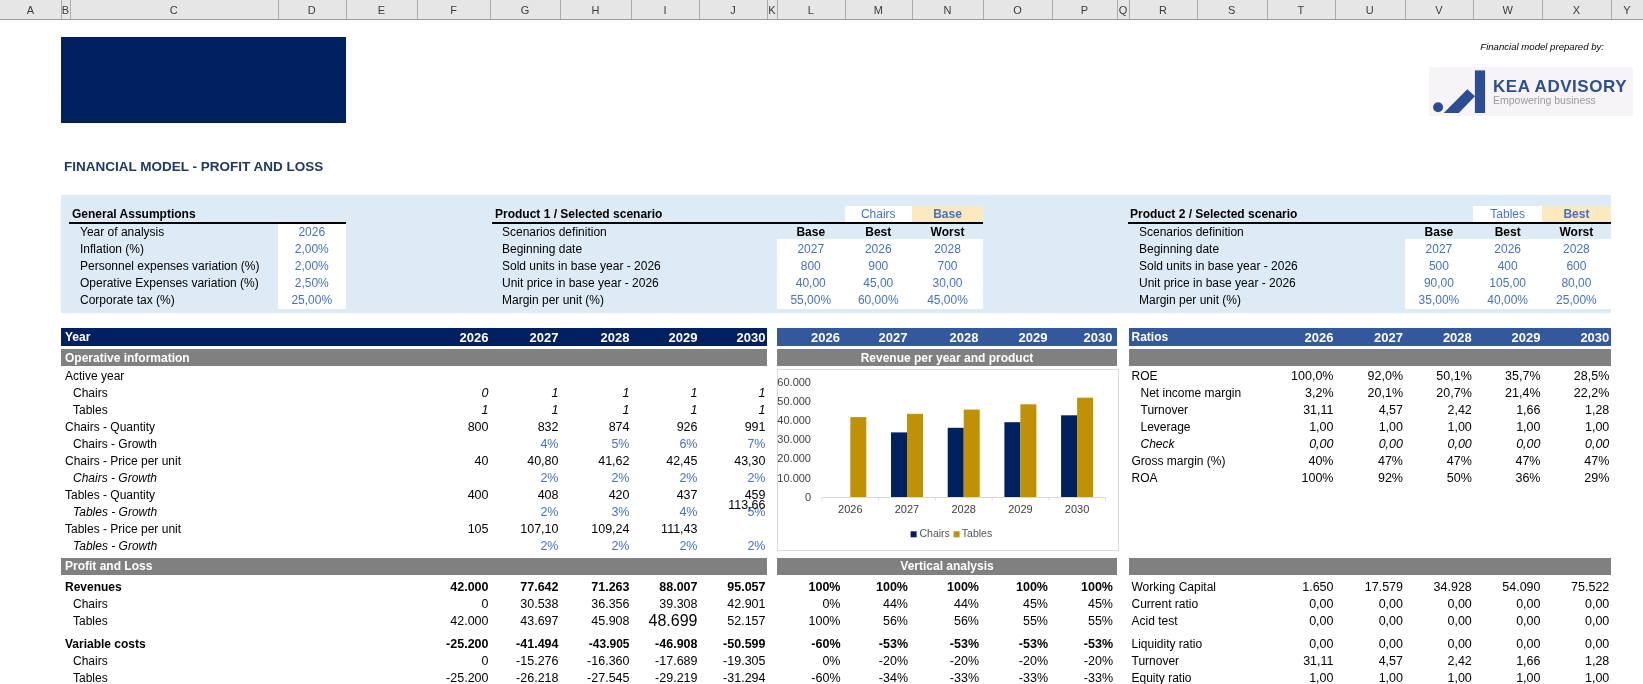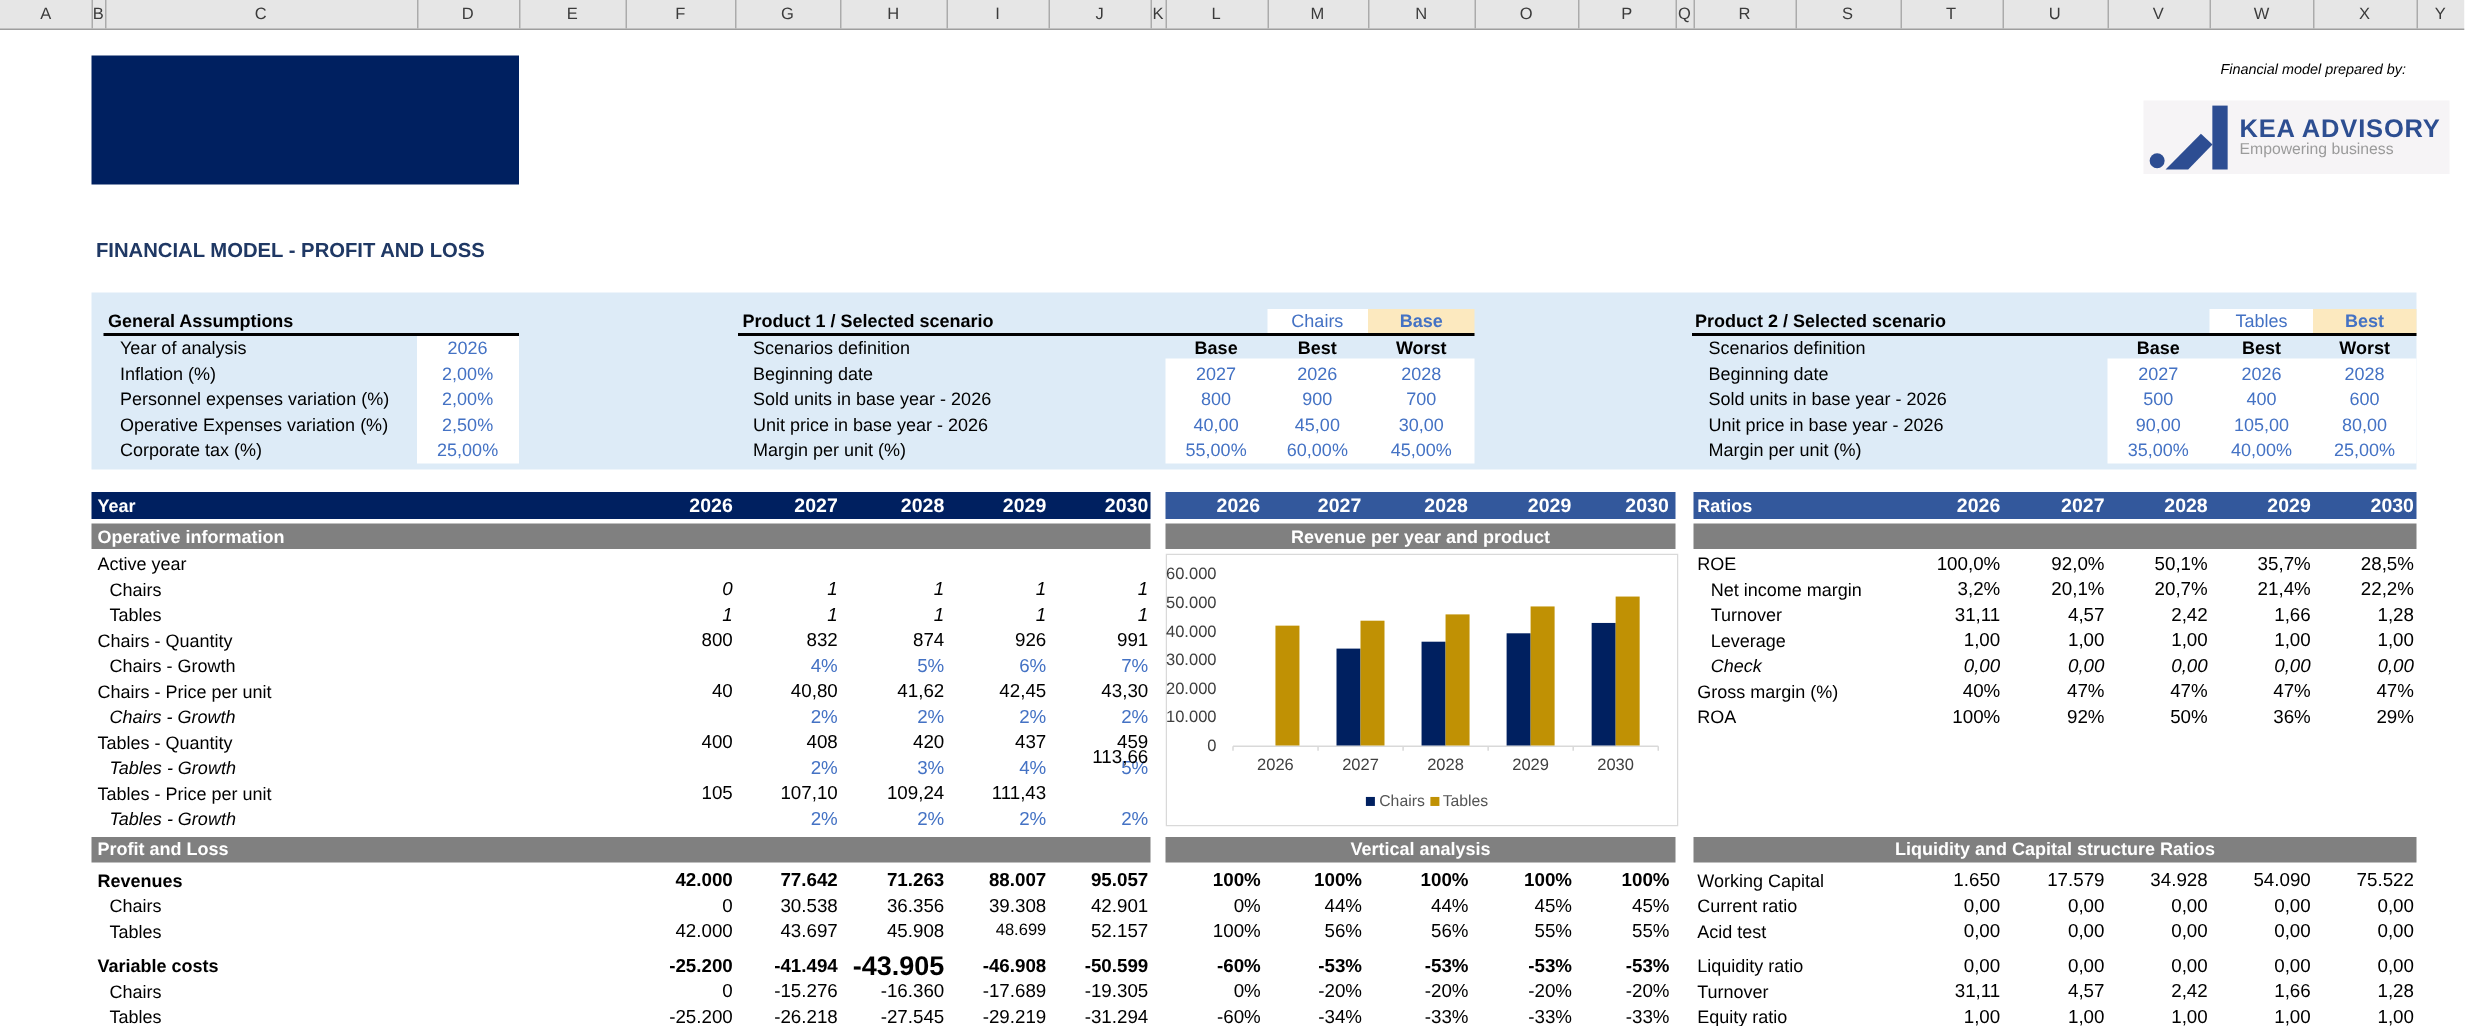--- a/index.html
+++ b/index.html
@@ -291,43 +291,42 @@
 <rect x="133.6" y="162.3" width="6" height="6" fill="#002060"></rect>
 <text x="142.5" y="168.1" font-size="10.5" fill="#545454" font-family="Liberation Sans">Chairs</text>
 <rect x="176.6" y="162.3" width="6" height="6" fill="#c09104"></rect>
 <text x="184.8" y="168.1" font-size="10.5" fill="#545454" font-family="Liberation Sans">Tables</text>
 </svg>
 <div style="position:absolute;left:61px;top:557.5px;width:706px;height:17px;background:#808080;"></div>
 <div style="position:absolute;left:777px;top:557.5px;width:340px;height:17px;background:#808080;"></div>
 <div style="position:absolute;left:1129px;top:557.5px;width:482px;height:17px;background:#808080;"></div>
 <div style="position:absolute;left:65px;top:565.5px;transform:translateY(-50%);font-size:12px;color:#fff;font-weight:bold;font-style:normal;white-space:nowrap;line-height:1;">Profit and Loss</div>
 <div style="position:absolute;left:777px;width:340px;top:565.5px;transform:translateY(-50%);font-size:12px;color:#fff;font-weight:bold;font-style:normal;white-space:nowrap;text-align:center;line-height:1;">Vertical analysis</div>
-<div style="position:absolute;left:1129px;width:482px;top:565.5px;transform:translateY(-50%);font-size:12px;color:#fff;font-weight:bold;font-style:normal;white-space:nowrap;text-align:center;line-height:1;">Liquidity and Capital structure Ratios</div>
 <div style="position:absolute;left:65px;top:587px;transform:translateY(-50%);font-size:12px;color:#000;font-weight:bold;font-style:normal;white-space:nowrap;line-height:1;">Revenues</div>
 <div style="position:absolute;right:1154.5px;top:587px;transform:translateY(-50%);font-size:12.5px;color:#000;font-weight:bold;font-style:normal;white-space:nowrap;line-height:1;">42.000</div>
 <div style="position:absolute;right:1084.5px;top:587px;transform:translateY(-50%);font-size:12.5px;color:#000;font-weight:bold;font-style:normal;white-space:nowrap;line-height:1;">77.642</div>
 <div style="position:absolute;right:1013.5px;top:587px;transform:translateY(-50%);font-size:12.5px;color:#000;font-weight:bold;font-style:normal;white-space:nowrap;line-height:1;">71.263</div>
 <div style="position:absolute;right:945.5px;top:587px;transform:translateY(-50%);font-size:12.5px;color:#000;font-weight:bold;font-style:normal;white-space:nowrap;line-height:1;">88.007</div>
 <div style="position:absolute;right:877.5px;top:587px;transform:translateY(-50%);font-size:12.5px;color:#000;font-weight:bold;font-style:normal;white-space:nowrap;line-height:1;">95.057</div>
 <div style="position:absolute;left:73px;top:604px;transform:translateY(-50%);font-size:12px;color:#000;font-weight:normal;font-style:normal;white-space:nowrap;line-height:1;">Chairs</div>
 <div style="position:absolute;right:1154.5px;top:604px;transform:translateY(-50%);font-size:12.5px;color:#000;font-weight:normal;font-style:normal;white-space:nowrap;line-height:1;">0</div>
 <div style="position:absolute;right:1084.5px;top:604px;transform:translateY(-50%);font-size:12.5px;color:#000;font-weight:normal;font-style:normal;white-space:nowrap;line-height:1;">30.538</div>
 <div style="position:absolute;right:1013.5px;top:604px;transform:translateY(-50%);font-size:12.5px;color:#000;font-weight:normal;font-style:normal;white-space:nowrap;line-height:1;">36.356</div>
 <div style="position:absolute;right:945.5px;top:604px;transform:translateY(-50%);font-size:12.5px;color:#000;font-weight:normal;font-style:normal;white-space:nowrap;line-height:1;">39.308</div>
 <div style="position:absolute;right:877.5px;top:604px;transform:translateY(-50%);font-size:12.5px;color:#000;font-weight:normal;font-style:normal;white-space:nowrap;line-height:1;">42.901</div>
 <div style="position:absolute;left:73px;top:621px;transform:translateY(-50%);font-size:12px;color:#000;font-weight:normal;font-style:normal;white-space:nowrap;line-height:1;">Tables</div>
 <div style="position:absolute;right:1154.5px;top:621px;transform:translateY(-50%);font-size:12.5px;color:#000;font-weight:normal;font-style:normal;white-space:nowrap;line-height:1;">42.000</div>
 <div style="position:absolute;right:1084.5px;top:621px;transform:translateY(-50%);font-size:12.5px;color:#000;font-weight:normal;font-style:normal;white-space:nowrap;line-height:1;">43.697</div>
 <div style="position:absolute;right:1013.5px;top:621px;transform:translateY(-50%);font-size:12.5px;color:#000;font-weight:normal;font-style:normal;white-space:nowrap;line-height:1;">45.908</div>
-<div style="position:absolute;right:945.5px;top:621px;transform:translateY(-50%);font-size:11px;color:#000;font-weight:normal;font-style:normal;white-space:nowrap;line-height:1;">48.699</div>
+<div style="position:absolute;right:945.5px;top:621px;transform:translateY(-50%);font-size:16px;color:#000;font-weight:normal;font-style:normal;white-space:nowrap;line-height:1;">48.699</div>
 <div style="position:absolute;right:877.5px;top:621px;transform:translateY(-50%);font-size:12.5px;color:#000;font-weight:normal;font-style:normal;white-space:nowrap;line-height:1;">52.157</div>
 <div style="position:absolute;left:65px;top:643.5px;transform:translateY(-50%);font-size:12px;color:#000;font-weight:bold;font-style:normal;white-space:nowrap;line-height:1;">Variable costs</div>
 <div style="position:absolute;right:1154.5px;top:643.5px;transform:translateY(-50%);font-size:12.5px;color:#000;font-weight:bold;font-style:normal;white-space:nowrap;line-height:1;">-25.200</div>
 <div style="position:absolute;right:1084.5px;top:643.5px;transform:translateY(-50%);font-size:12.5px;color:#000;font-weight:bold;font-style:normal;white-space:nowrap;line-height:1;">-41.494</div>
-<div style="position:absolute;right:1013.5px;top:643.5px;transform:translateY(-50%);font-size:18px;color:#000;font-weight:bold;font-style:normal;white-space:nowrap;line-height:1;">-43.905</div>
+<div style="position:absolute;right:1013.5px;top:643.5px;transform:translateY(-50%);font-size:12px;color:#000;font-weight:bold;font-style:normal;white-space:nowrap;line-height:1;">-43.905</div>
 <div style="position:absolute;right:945.5px;top:643.5px;transform:translateY(-50%);font-size:12.5px;color:#000;font-weight:bold;font-style:normal;white-space:nowrap;line-height:1;">-46.908</div>
 <div style="position:absolute;right:877.5px;top:643.5px;transform:translateY(-50%);font-size:12.5px;color:#000;font-weight:bold;font-style:normal;white-space:nowrap;line-height:1;">-50.599</div>
 <div style="position:absolute;left:73px;top:660.5px;transform:translateY(-50%);font-size:12px;color:#000;font-weight:normal;font-style:normal;white-space:nowrap;line-height:1;">Chairs</div>
 <div style="position:absolute;right:1154.5px;top:660.5px;transform:translateY(-50%);font-size:12.5px;color:#000;font-weight:normal;font-style:normal;white-space:nowrap;line-height:1;">0</div>
 <div style="position:absolute;right:1084.5px;top:660.5px;transform:translateY(-50%);font-size:12.5px;color:#000;font-weight:normal;font-style:normal;white-space:nowrap;line-height:1;">-15.276</div>
 <div style="position:absolute;right:1013.5px;top:660.5px;transform:translateY(-50%);font-size:12.5px;color:#000;font-weight:normal;font-style:normal;white-space:nowrap;line-height:1;">-16.360</div>
 <div style="position:absolute;right:945.5px;top:660.5px;transform:translateY(-50%);font-size:12.5px;color:#000;font-weight:normal;font-style:normal;white-space:nowrap;line-height:1;">-17.689</div>
 <div style="position:absolute;right:877.5px;top:660.5px;transform:translateY(-50%);font-size:12.5px;color:#000;font-weight:normal;font-style:normal;white-space:nowrap;line-height:1;">-19.305</div>
 <div style="position:absolute;left:73px;top:677.5px;transform:translateY(-50%);font-size:12px;color:#000;font-weight:normal;font-style:normal;white-space:nowrap;line-height:1;">Tables</div>
 <div style="position:absolute;right:1154.5px;top:677.5px;transform:translateY(-50%);font-size:12.5px;color:#000;font-weight:normal;font-style:normal;white-space:nowrap;line-height:1;">-25.200</div>

